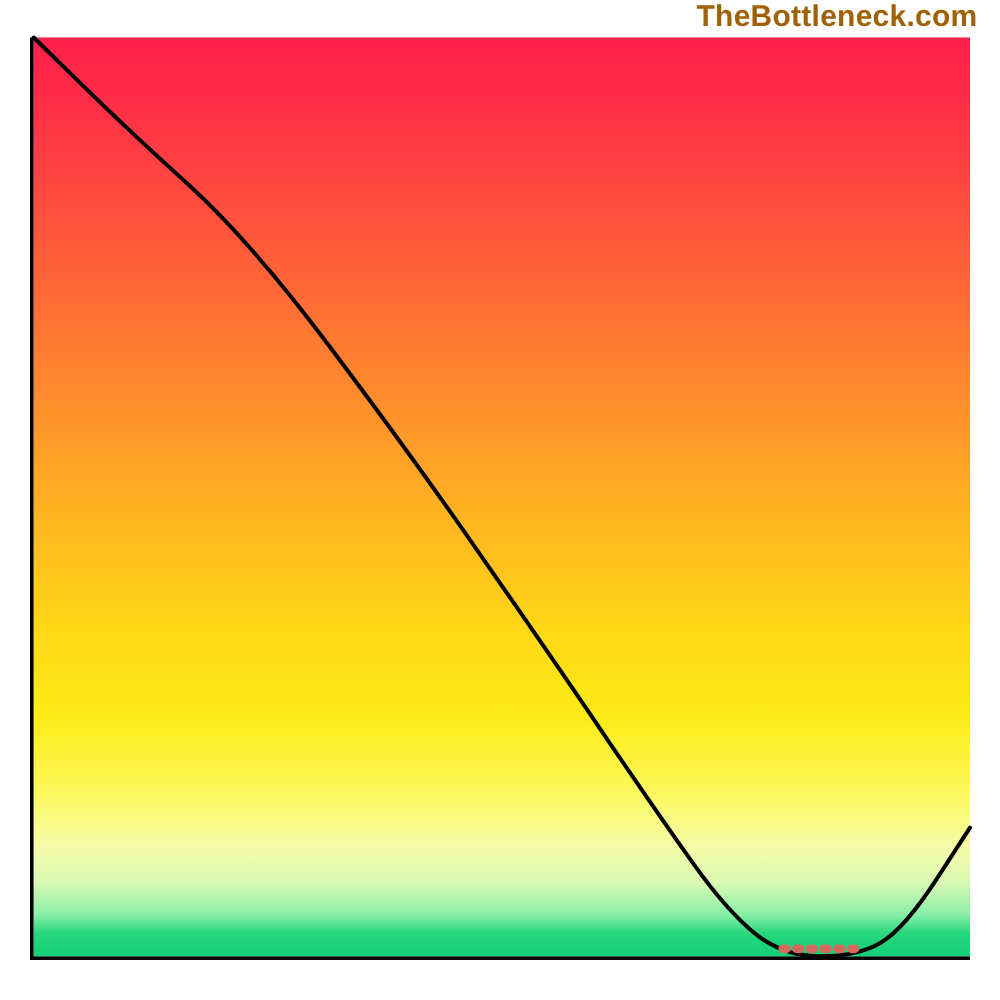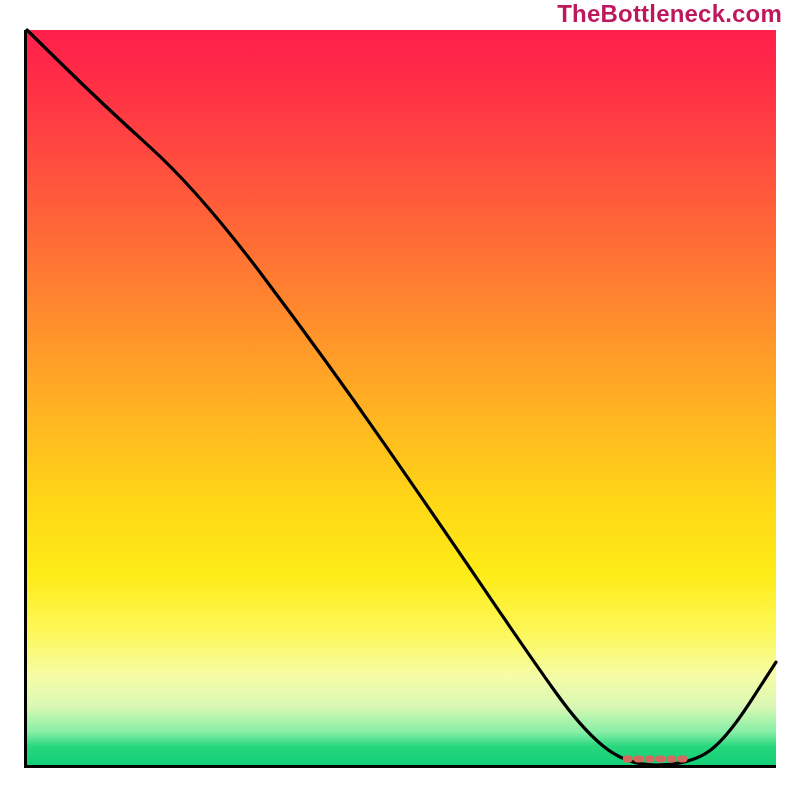--- a/index.html
+++ b/index.html
@@ -15,21 +15,21 @@
     position: relative;
     width: 800px;
     height: 800px;
   }
   .watermark {
     position: absolute;
     top: 0px;
     right: 18px;
     font-size: 24px;
     font-weight: 600;
-    color: #be185d;
+    color: #a16207;
     letter-spacing: 0.2px;
   }
   .plot-area {
     position: absolute;
     left: 24px;
     top: 30px;
     width: 752px;   
     height: 738px;  
     border-left: 3px solid #000;
     border-bottom: 3px solid #000;

